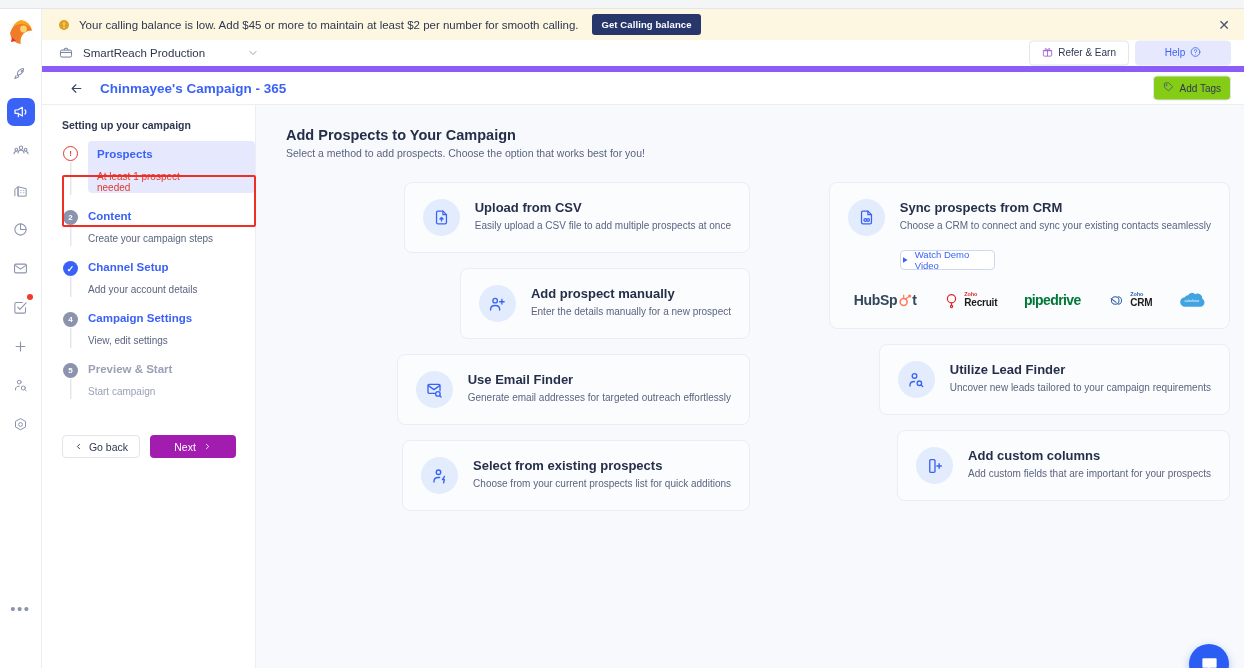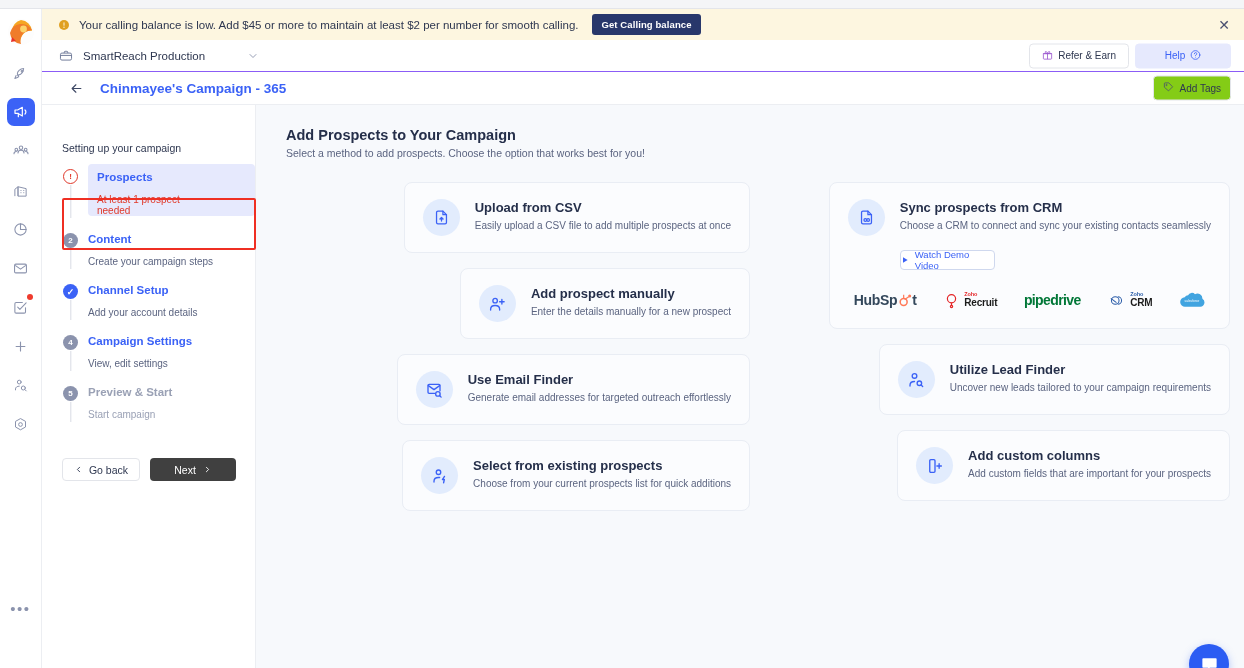--- a/index.html
+++ b/index.html
@@ -53,21 +53,21 @@
     font-size:9.5px; font-weight:bold; border:none; border-radius:3px;
     padding:5px 9px; cursor:pointer; letter-spacing:.1px;
   }
   .banner-close {
     position:absolute; right:14px; top:50%; transform:translateY(-50%);
     color:#4a5070; font-size:14px; cursor:pointer; line-height:1;
   }
 
   
   .wsbar {
-    height:32px; border-bottom:1px solid #8b5cf6;
+    height:32px; border-bottom:6px solid #8b5cf6;
     display:flex; align-items:center; padding-left:17px; position:relative;
   }
   .ws-ico { color:#6b7594; margin-right:10px; display:flex; }
   .ws-name { font-size:11.5px; color:#2e3750; }
   .ws-caret { margin-left:42px; color:#8b93ad; display:flex; cursor:pointer; }
   .ws-right { position:absolute; right:13px; top:50%; transform:translateY(-50%); display:flex; gap:6px; }
   .pill {
     display:flex; align-items:flex-start; gap:5px;
     font-size:10px; border-radius:4px; padding:5px 12px; cursor:pointer;
     border:1px solid #e3e5ea; color:#2e3750; background:#fff; white-space:nowrap;
@@ -89,21 +89,21 @@
   }
 
   
   .body-split { display:flex; height:593px; }
 
   
   .stepper {
     width:214px; border-right:1px solid #eceef2;
     padding:14px 0 0 20px; position:relative; background:#fff;
   }
-  .stepper-head { font-size:10.5px; font-weight:normal; color:#2e3750; margin-bottom:12px;margin-top:23px; }
+  .stepper-head { font-size:10.5px; font-weight:bold; color:#2e3750; margin-bottom:12px; }
   .steps { position:relative; }
   .step { display:flex; gap:9px; position:relative; padding-bottom:14px; }
   .step:last-child { padding-bottom:0; }
   .step-marker { position:relative; width:17px; flex:none; display:flex; justify-content:center; }
   .circle {
     width:15px; height:15px; border-radius:50%;
     display:flex; align-items:center; justify-content:center;
     font-size:8px; font-weight:bold; color:#ffffff; background:#8b93ad; z-index:2;
     margin-top:3px;
   }
@@ -131,21 +131,21 @@
 
   .nav-btns { display:flex; gap:10px; margin-top:24px; }
   .btn-back {
     display:flex; align-items:center; justify-content:center; gap:6px;
     width:78px; height:23px; border:1px solid #e3e5ea; border-radius:4px;
     background:#fff; font-size:10.5px; color:#2e3750; cursor:pointer;
   }
   .btn-next {
     display:flex; align-items:center; justify-content:center; gap:7px;
     width:86px; height:23px; border:none; border-radius:4px;
-    background:#404040; font-size:10.5px; color:#fff; cursor:pointer;
+    background:#a21caf; font-size:10.5px; color:#fff; cursor:pointer;
   }
 
   
   .content {
     flex:1; background:#f7f9fc; padding:22px 14px 0 30px; overflow:hidden;
     position:relative;
   }
   .content-title { font-size:14.5px; font-weight:bold; color:#252f4a; }
   .content-sub { font-size:10.5px; color:#5b6480; margin-top:4px; }
 

